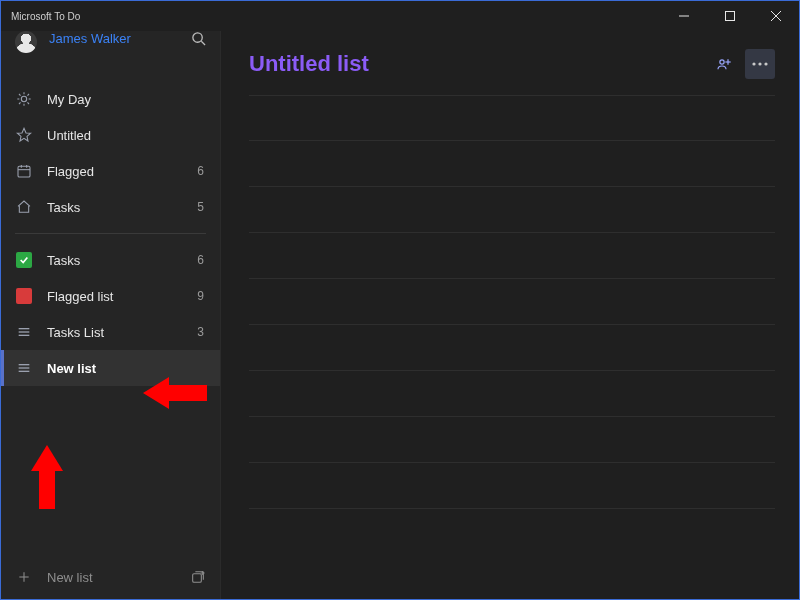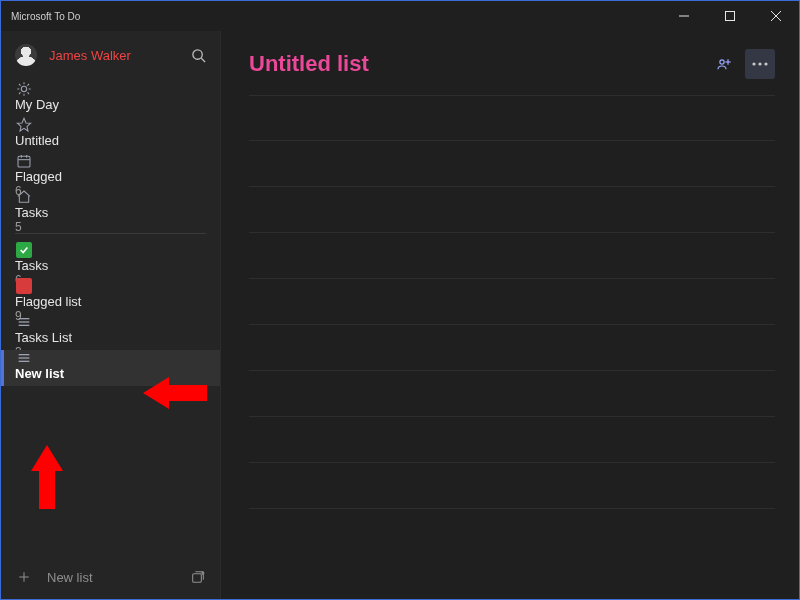--- a/index.html
+++ b/index.html
@@ -19,35 +19,35 @@
   .win-controls { display: flex; height: 100%; }
   .win-btn { width: 46px; display:flex; align-items:center; justify-content:center; color:#e6e6e6; }
   .win-btn svg { stroke: #e6e6e6; }
   
   .body { flex: 1; display: flex; min-height: 0; }
   .sidebar {
     width: 220px; background: #252525; display: flex; flex-direction: column;
     border-right: 1px solid #2b2b2b;
   }
   .user-row {
-    display: flex; align-items: center; height: 48px; padding: 0 14px;
-    color: #ef4444; font-size: 13px;
+    display: flex; align-items: flex-start; height: 48px; padding: 0 14px;
+    color: #3b82f6; font-size: 13px;
   }
   .avatar {
     width: 22px; height: 22px; border-radius: 50%;
     background: radial-gradient(circle at 50% 35%, #e8e8e8 0 28%, transparent 29%),
                 radial-gradient(circle at 50% 110%, #e8e8e8 0 45%, transparent 46%), #3b3b3b;
     margin-right: 12px;
   }
   .user-name { flex: 1; }
   .search-btn { color:#bdbdbd; }
   .smart-lists { padding-top: 2px; }
   .list-item {
-    display: flex; align-items: flex-start; height: 36px; padding: 0 14px;
-    font-size: 13px; color: #e6e6e6; position: relative; flex-direction: column;
+    display: flex; align-items: center; height: 36px; padding: 0 14px;
+    font-size: 13px; color: #e6e6e6; position: relative;
   }
   .list-item .icon { width: 18px; display:flex; align-items:center; justify-content:center; margin-right: 14px; color:#9aa0ae; }
   .list-item .label { flex: 1; white-space: nowrap; }
   .list-item .count { color: #9a9a9a; font-size: 12px; margin-right: 2px; }
   .divider { height: 1px; background: #3a3a3a; margin: 8px 14px; }
   .list-item.selected { background: #323232; }
   .list-item.selected::before {
     content:""; position:absolute; left:0; top:0; bottom:0; width:3px; background:#5871c9;
   }
   .list-item.selected .label { font-weight: 600; color: #fff; }
@@ -65,21 +65,21 @@
   .ic-flag   { color:#9aa0ae; }
   .ic-home   { color:#9aa0ae; }
   .ic-check  { background:#2ca844; }
   .ic-red    { background:#d83b3b; }
   .ic-lines  { color:#6f86d6; }
   .color-chip { width:16px; height:16px; border-radius:2px; display:flex; align-items:center; justify-content:center; }
   .ic-check svg { stroke:#fff; }
   
   .main { flex:1; background:#1f1f1f; position:relative; display:flex; flex-direction:column; }
   .main-header { display:flex; align-items:center; padding: 18px 24px 6px 28px; }
-  .list-title { font-size: 22px; font-weight:600; color:#ec4899; flex:1; }
+  .list-title { font-size: 22px; font-weight:600; color:#8b5cf6; flex:1; }
   .header-btn {
     width:30px; height:30px; display:flex; align-items:center; justify-content:center;
     color:#bfc7ff; border-radius:3px;
   }
   .header-btn.more { background:#343844; margin-left:6px; color:#c9c9c9; }
   .header-btn.share { color:#9aa8ff; }
   .task-area { flex:1; padding: 10px 24px 0 28px; overflow:hidden; }
   .task-row { height:46px; border-bottom:1px solid #2e2e2e; }
   .task-row:first-child { border-top:1px solid #2e2e2e; }
   .add-task {

